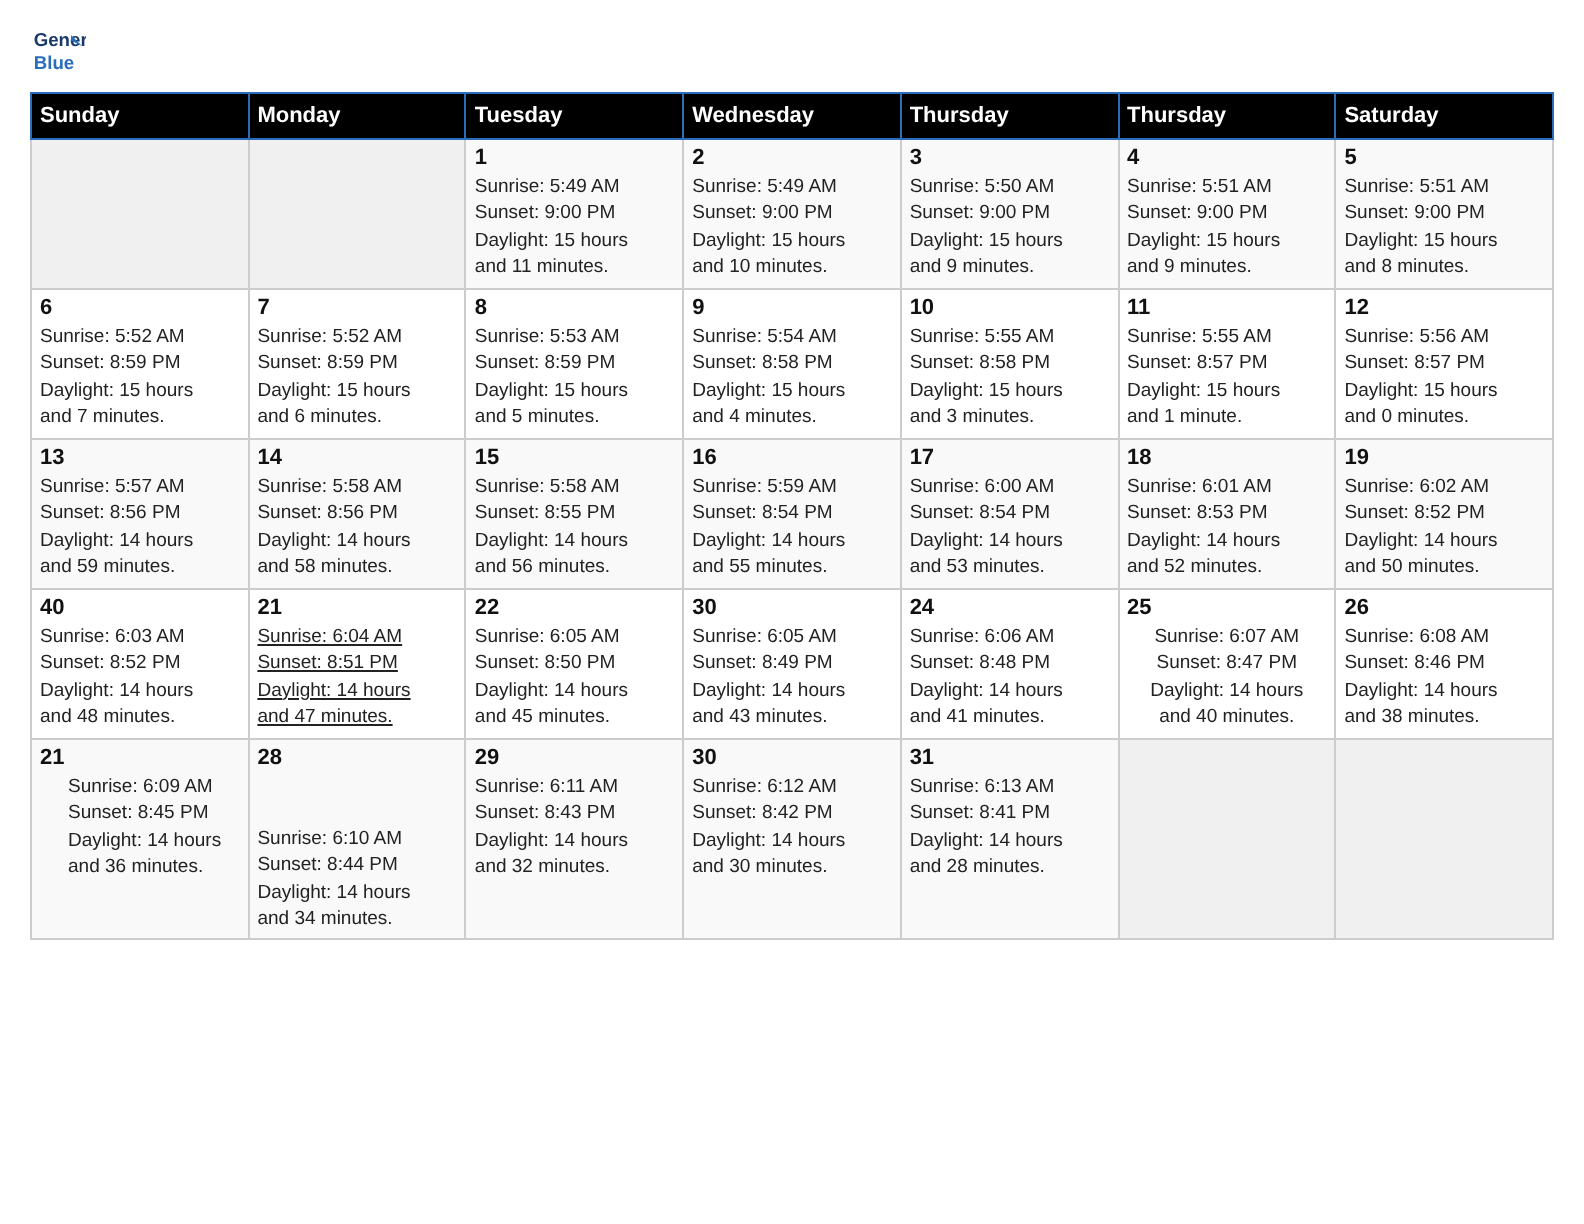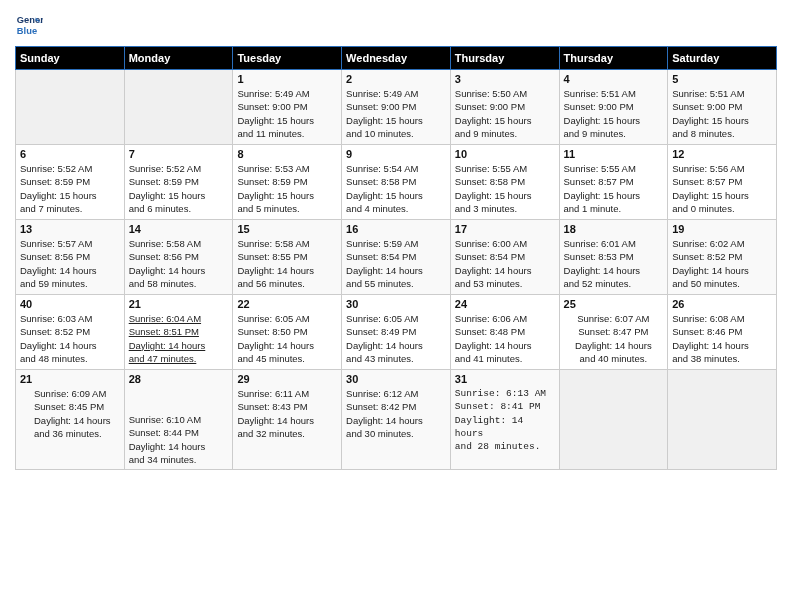--- a/index.html
+++ b/index.html
@@ -345,21 +345,21 @@
           </td>
           <td>
             <span class="day-number">30</span>
             <div class="day-info" style="white-space: pre-line;">Sunrise: 6:12 AM
 Sunset: 8:42 PM
 Daylight: 14 hours
 and 30 minutes.</div>
           </td>
           <td>
             <span class="day-number">31</span>
-            <div class="day-info" style="white-space: pre-line; font-family: Liberation Mono, monospace;">Sunrise: 6:13 AM
+            <div class="day-info" style="white-space: pre-line;">Sunrise: 6:13 AM
 Sunset: 8:41 PM
 Daylight: 14 hours
 and 28 minutes.</div>
           </td>
           <td class="empty-cell"></td>
           <td class="empty-cell"></td>
         </tr>
       </tbody>
   </table>
 </div>

